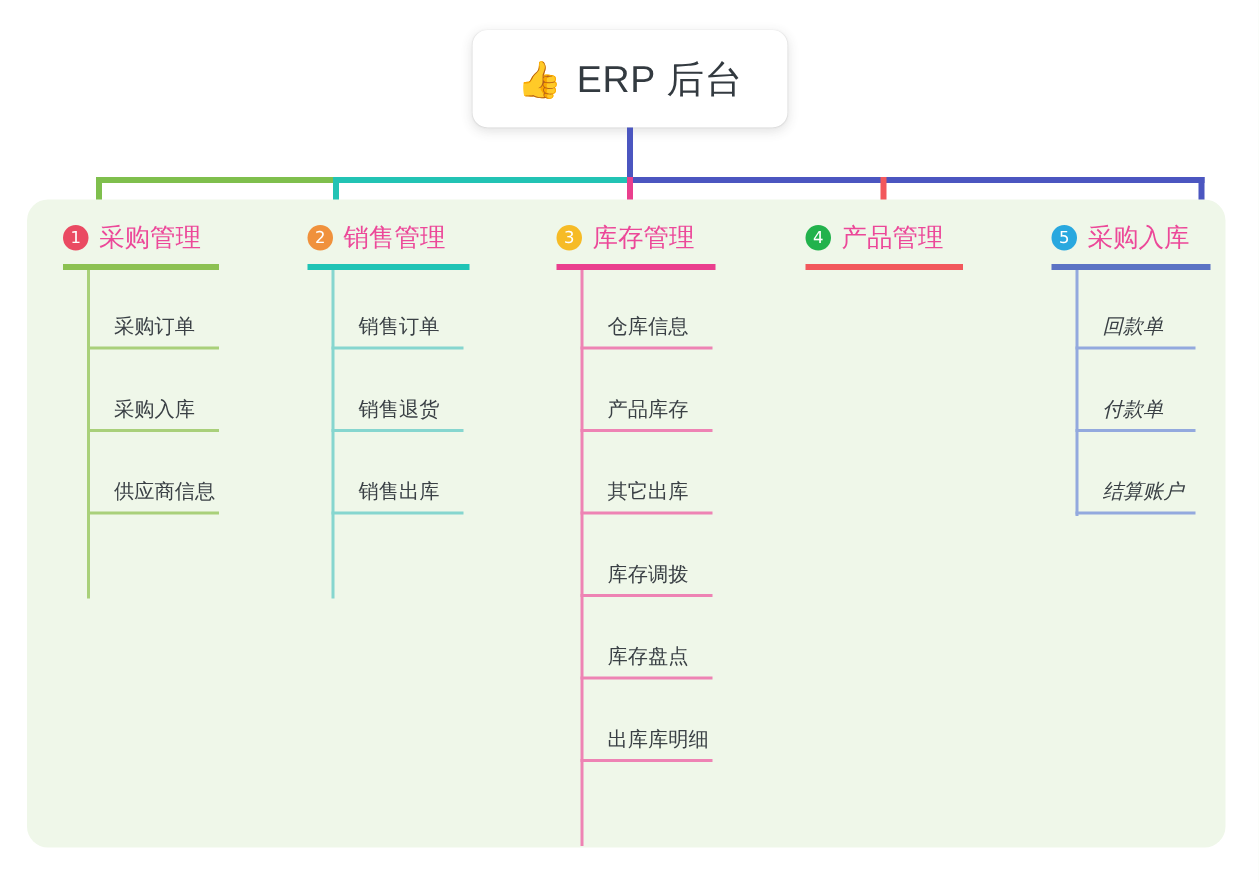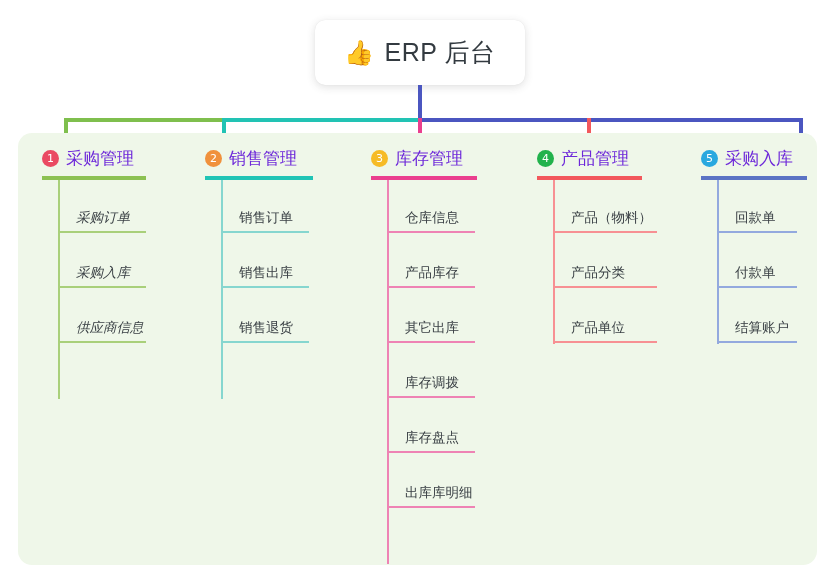--- a/index.html
+++ b/index.html
@@ -95,21 +95,21 @@
     border-radius: 50%;
     color: #ffffff;
     font-size: 11px;
     line-height: 17px;
     text-align: center;
     flex: 0 0 auto;
     font-family: "DejaVu Sans", sans-serif;
   }
   .col-title {
     font-size: 17px;
-    color: #6d28d9;
+    color: #ec4899;
   }
   .col-underline {
     height: 4px;
     margin-top: 6px;
   }
 
   
   .leaf-list {
     position: relative;
     margin-top: 0;
@@ -162,21 +162,21 @@
 
 <div id="panel"></div>
 
 <div id="columns-layer">
     <div class="column" style="left: 42px;">
       <div class="col-header">
         <span class="badge" style="background: rgb(234, 74, 98);">1</span>
         <span class="col-title">采购管理</span>
       </div>
       <div class="col-underline" style="width: 104px; background: rgb(140, 193, 82);"></div>
-      <div class="leaf-list" style="height: 220px; font-style: italic;">
+      <div class="leaf-list" style="height: 220px;">
         <div class="spine" style="height: 219px; background: rgb(169, 208, 122);"></div>
         <div class="leaf">
           <span class="leaf-label">采购订单</span>
           <div class="leaf-rule" style="width: 88px; background: rgb(169, 208, 122);"></div>
         </div>
         <div class="leaf">
           <span class="leaf-label">采购入库</span>
           <div class="leaf-rule" style="width: 88px; background: rgb(169, 208, 122);"></div>
         </div>
         <div class="leaf">
@@ -191,25 +191,25 @@
         <span class="col-title">销售管理</span>
       </div>
       <div class="col-underline" style="width: 108px; background: rgb(32, 196, 181);"></div>
       <div class="leaf-list" style="height: 220px;">
         <div class="spine" style="height: 219px; background: rgb(134, 214, 207);"></div>
         <div class="leaf">
           <span class="leaf-label">销售订单</span>
           <div class="leaf-rule" style="width: 88px; background: rgb(134, 214, 207);"></div>
         </div>
         <div class="leaf">
+          <span class="leaf-label">销售退货</span>
+          <div class="leaf-rule" style="width: 88px; background: rgb(134, 214, 207);"></div>
+        </div>
+        <div class="leaf">
           <span class="leaf-label">销售出库</span>
-          <div class="leaf-rule" style="width: 88px; background: rgb(134, 214, 207);"></div>
-        </div>
-        <div class="leaf">
-          <span class="leaf-label">销售退货</span>
           <div class="leaf-rule" style="width: 88px; background: rgb(134, 214, 207);"></div>
         </div>
       </div>
     </div>
     <div class="column" style="left: 371px;">
       <div class="col-header">
         <span class="badge" style="background: rgb(246, 187, 38);">3</span>
         <span class="col-title">库存管理</span>
       </div>
       <div class="col-underline" style="width: 106px; background: rgb(234, 63, 142);"></div>
@@ -240,43 +240,28 @@
           <div class="leaf-rule" style="width: 88px; background: rgb(238, 131, 180);"></div>
         </div>
       </div>
     </div>
     <div class="column" style="left: 537px;">
       <div class="col-header">
         <span class="badge" style="background: rgb(34, 178, 76);">4</span>
         <span class="col-title">产品管理</span>
       </div>
       <div class="col-underline" style="width: 105px; background: rgb(242, 88, 92);"></div>
-      <div class="leaf-list" style="height: 165px;">
-        <div class="spine" style="height: 164px; background: rgb(247, 144, 147);"></div>
-        <div class="leaf">
-          <span class="leaf-label">产品（物料）</span>
-          <div class="leaf-rule" style="width: 104px; background: rgb(247, 144, 147);"></div>
-        </div>
-        <div class="leaf">
-          <span class="leaf-label">产品分类</span>
-          <div class="leaf-rule" style="width: 104px; background: rgb(247, 144, 147);"></div>
-        </div>
-        <div class="leaf">
-          <span class="leaf-label">产品单位</span>
-          <div class="leaf-rule" style="width: 104px; background: rgb(247, 144, 147);"></div>
-        </div>
-      </div>
     </div>
     <div class="column" style="left: 701px;">
       <div class="col-header">
         <span class="badge" style="background: rgb(41, 168, 223);">5</span>
         <span class="col-title">采购入库</span>
       </div>
       <div class="col-underline" style="width: 106px; background: rgb(91, 115, 196);"></div>
-      <div class="leaf-list" style="height: 165px;">
+      <div class="leaf-list" style="height: 165px; font-style: italic;">
         <div class="spine" style="height: 164px; background: rgb(147, 169, 222);"></div>
         <div class="leaf">
           <span class="leaf-label">回款单</span>
           <div class="leaf-rule" style="width: 80px; background: rgb(147, 169, 222);"></div>
         </div>
         <div class="leaf">
           <span class="leaf-label">付款单</span>
           <div class="leaf-rule" style="width: 80px; background: rgb(147, 169, 222);"></div>
         </div>
         <div class="leaf">

